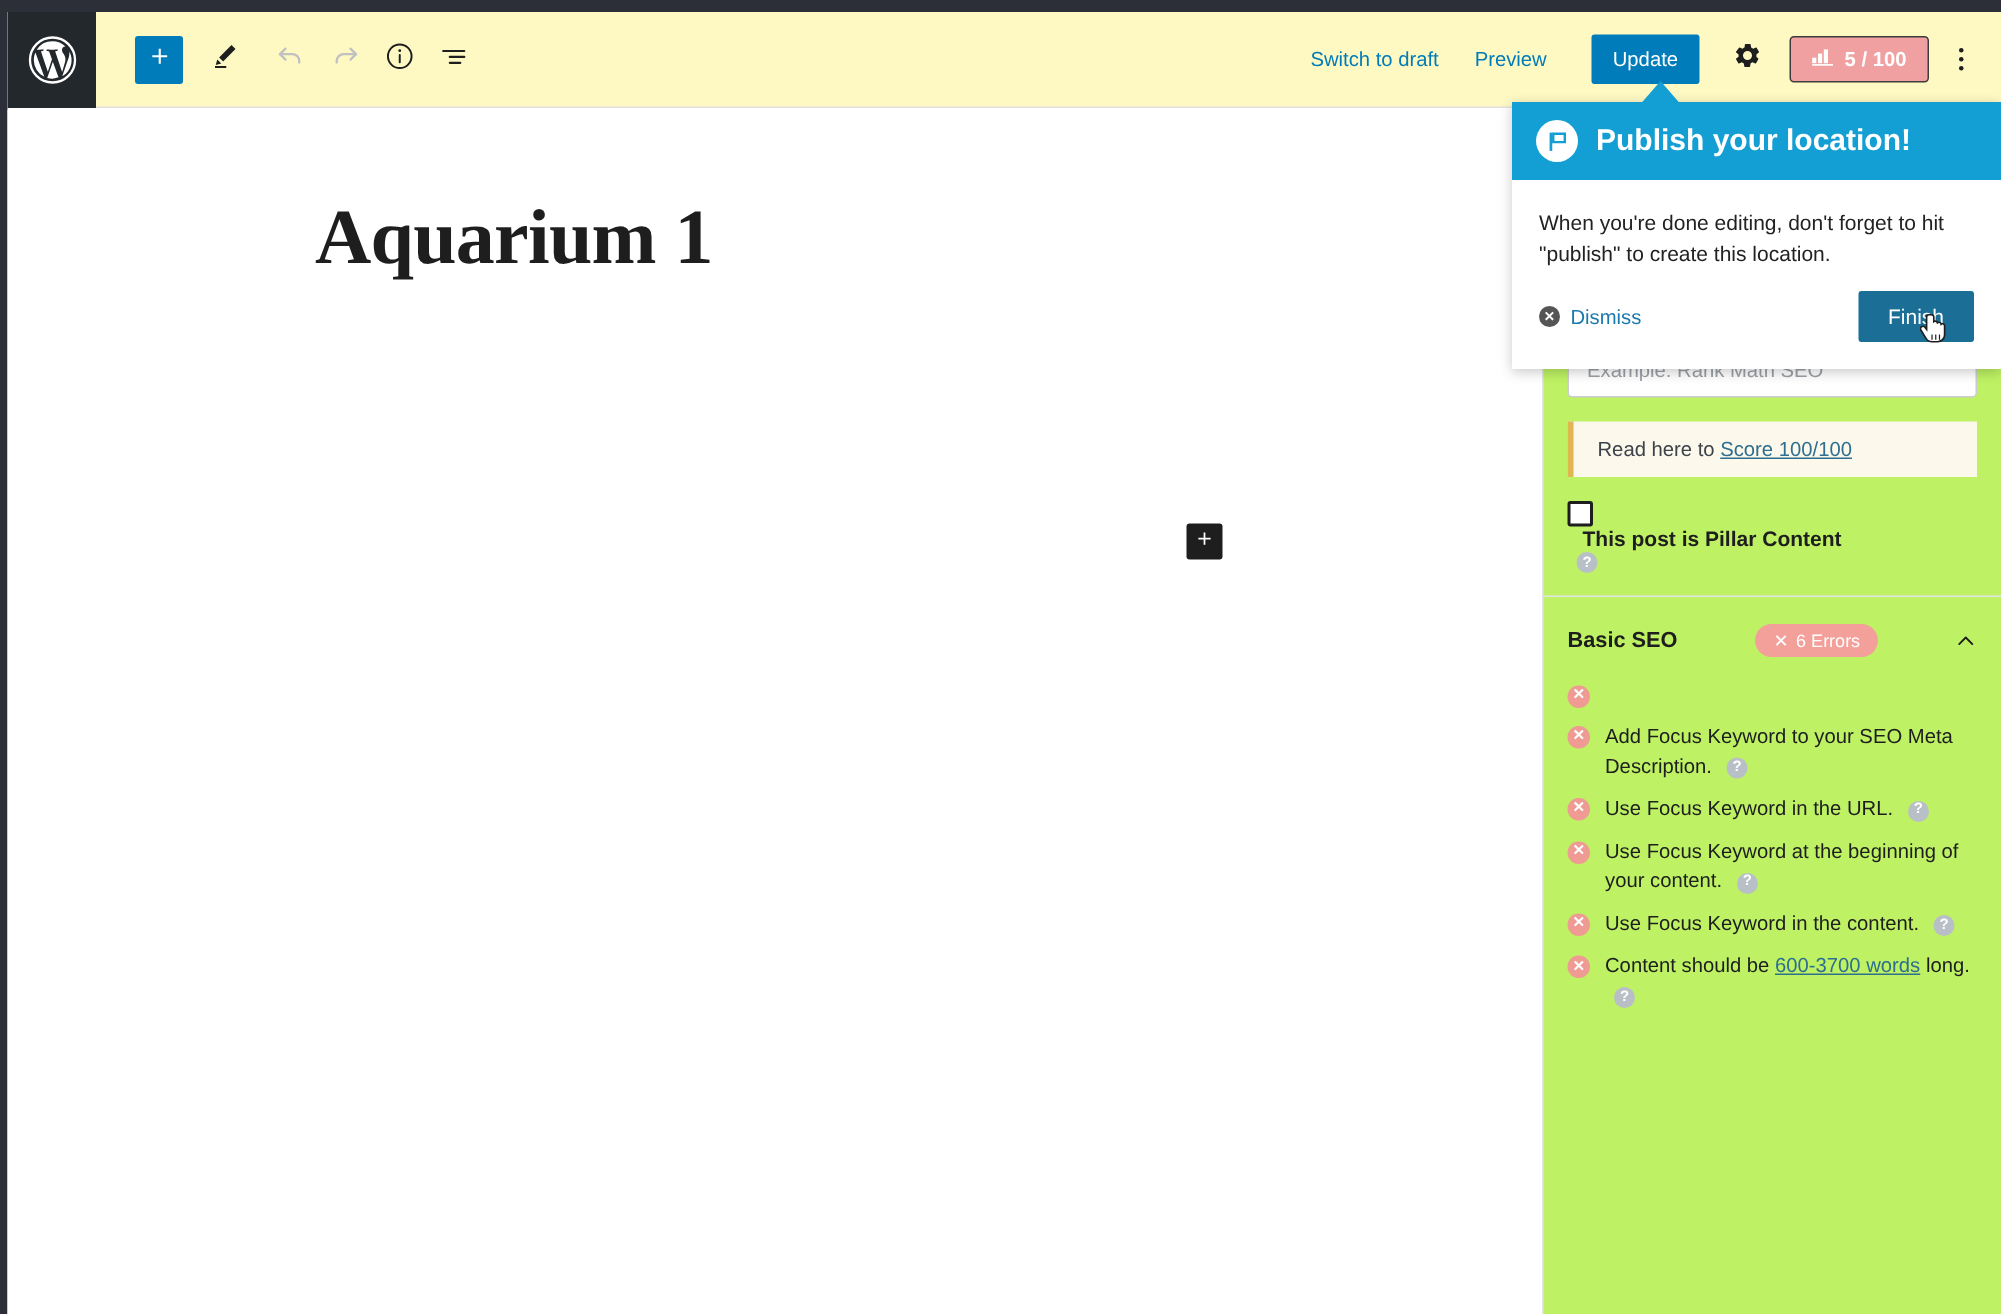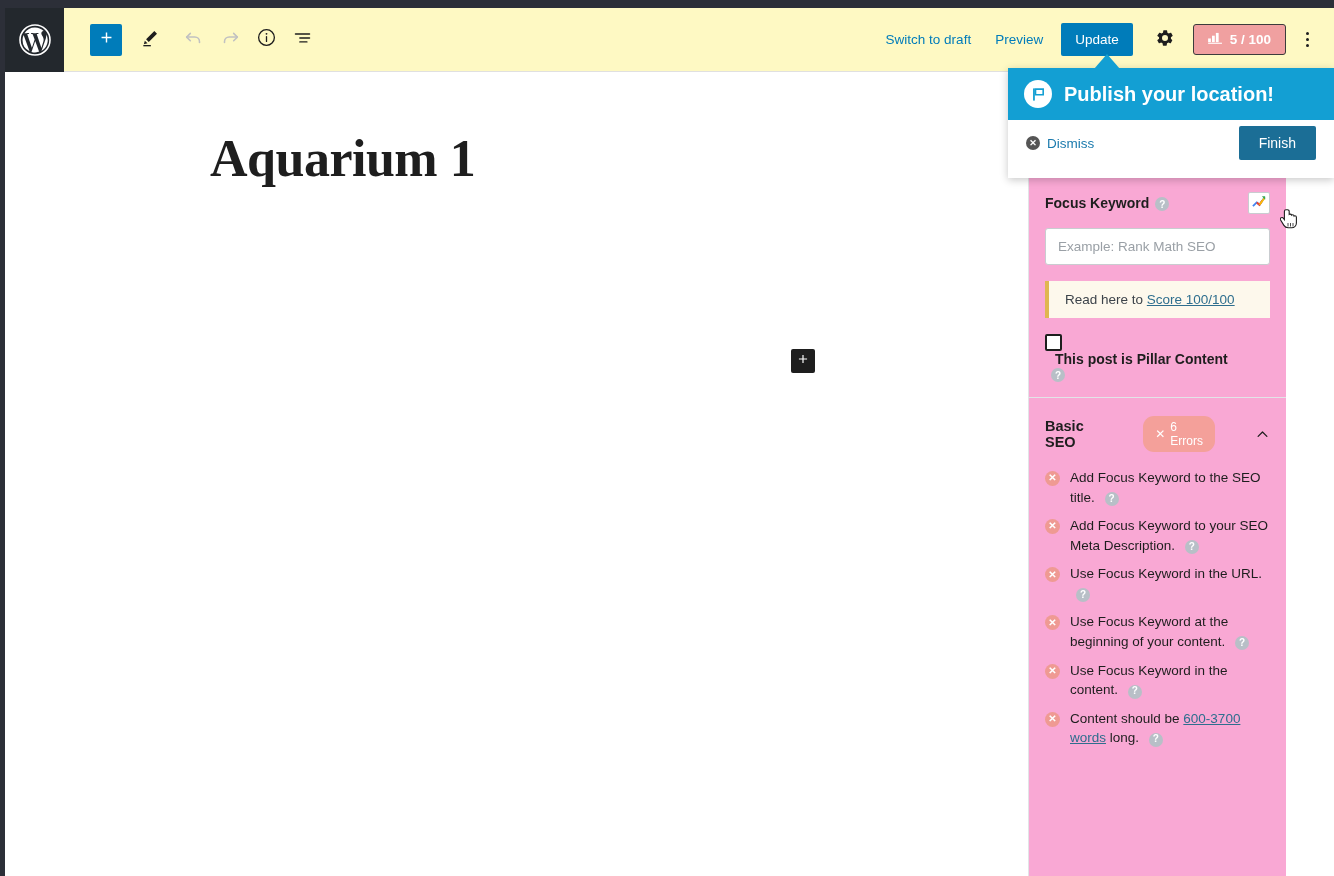--- a/index.html
+++ b/index.html
@@ -43,21 +43,21 @@
   .tb-right {
     margin-left:auto; display:flex; align-items:center; gap:0; padding-right:12px; height:64px;
   }
   .link-btn {
     color:#007cba; font-size:13.5px; background:none; border:none;
     padding:8px 12px; cursor:pointer; white-space:nowrap;
   }
   .update-btn {
     background:#007cba; color:#fff; font-size:13.5px; font-weight:400;
     border:none; border-radius:2px; padding:9px 14px; cursor:pointer;
-    margin-left:6px; margin-right:14px;
+    margin-left:18px; margin-right:14px;
   }
   .gear-btn {
     width:36px;height:36px;display:flex;align-items:center;justify-content:center;
     cursor:pointer; margin-right:10px;
   }
   .seo-score {
     display:flex; align-items:center; gap:7px;
     background:#f0a0a0; border:1px solid #3c3c3c; border-radius:3px;
     padding:7px 14px; cursor:pointer; color:#fff; font-size:13.5px; font-weight:700;
   }
@@ -78,22 +78,22 @@
     font-size:52px; color:#1e1e1e; letter-spacing:-0.5px;
   }
   .block-inserter {
     position:absolute; left:786px; top:276px;
     width:24px; height:24px; background:#1e1e1e; border-radius:2px;
     display:flex; align-items:center; justify-content:center; cursor:pointer;
   }
 
   
   .sidebar {
-    position:absolute; left:1028px; top:73px; width:258px; height:803px;
-    background:#f9a8d4; border-left:1px solid #e2e4e7; overflow:hidden;
+    position:absolute; left:1028px; top:73px; width:306px; height:803px;
+    background:#bef264; border-left:1px solid #e2e4e7; overflow:hidden;
   }
   .sb-section { border-bottom:1px solid #e2e4e7; padding:16px; }
 
   .snippet-block { padding:0 16px 18px 16px; border-bottom:1px solid #e2e4e7; }
   .snip-cut { height:4px; overflow:hidden; }
   .snip-title {
     color:#1a0dab; font-size:15px; margin-top:12px; margin-bottom:16px; cursor:pointer;
   }
   .snip-btns { display:flex; gap:10px; }
   .btn-primary {
@@ -363,21 +363,20 @@
         </span>
         <span class="chev">
           <svg width="15" height="15" viewBox="0 0 24 24" fill="none" stroke="#1e1e1e" stroke-width="2" stroke-linecap="round" stroke-linejoin="round">
             <polyline points="5 15 12 8 19 15"></polyline>
           </svg>
         </span>
       </div>
       <div class="err-list" id="error-list">
           <div class="err-item">
             <span class="err-ic">✕</span>
-            <span class="err-text">Add Focus Keyword to the SEO title. <span class="help-icon">?</span></span>
           </div>
           <div class="err-item">
             <span class="err-ic">✕</span>
             <span class="err-text">Add Focus Keyword to your SEO Meta Description. <span class="help-icon">?</span></span>
           </div>
           <div class="err-item">
             <span class="err-ic">✕</span>
             <span class="err-text">Use Focus Keyword in the URL. <span class="help-icon">?</span></span>
           </div>
           <div class="err-item">
@@ -400,20 +399,21 @@
   <div class="popup">
     <div class="popup-head">
       <span class="flag-circle">
         <svg width="15" height="15" viewBox="0 0 16 16">
           <rect x="2.2" y="1.5" width="1.9" height="13" fill="#139fd3"></rect>
           <path d="M4.8 2.3 H13 V8.3 H4.8 Z" fill="none" stroke="#139fd3" stroke-width="1.7"></path>
         </svg>
       </span>
       <span class="popup-title">Publish your location!</span>
     </div>
+    <div class="popup-body">When you're done editing, don't forget to hit "publish" to create this location.</div>
     <div class="popup-foot">
       <a class="dismiss-link" href="#">
         <span class="dismiss-x">✕</span>
         <span>Dismiss</span>
       </a>
       <button class="finish-btn">Finish</button>
     </div>
   </div>
 
   <span class="cursor-hand">

